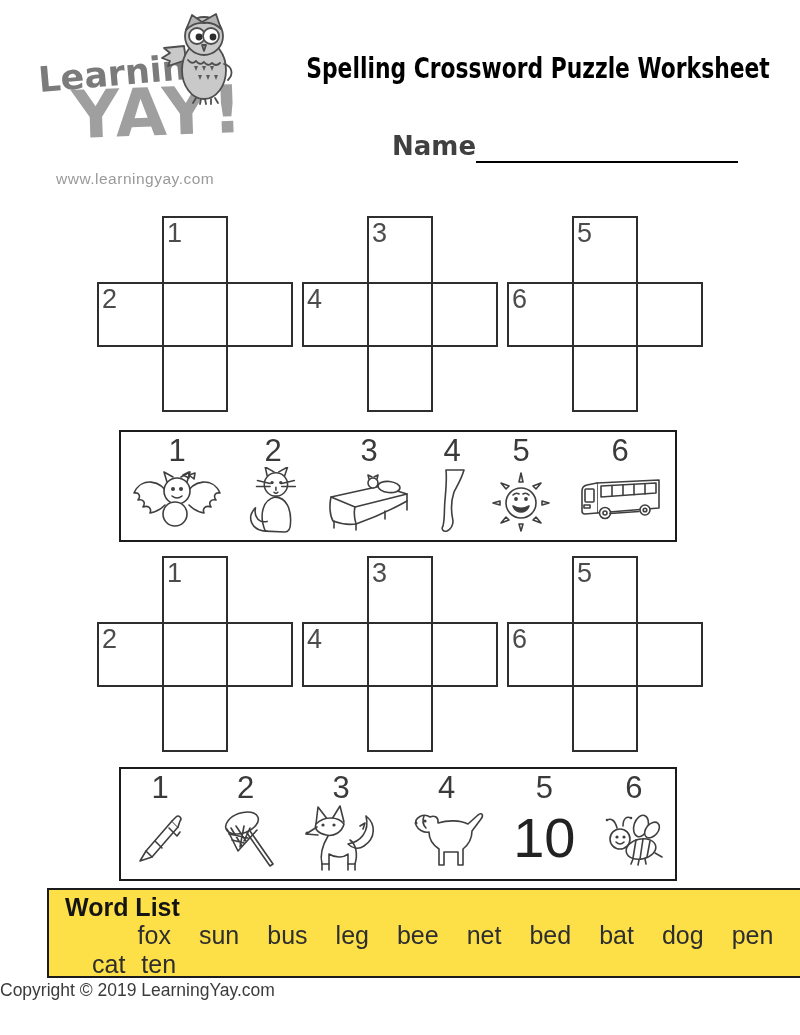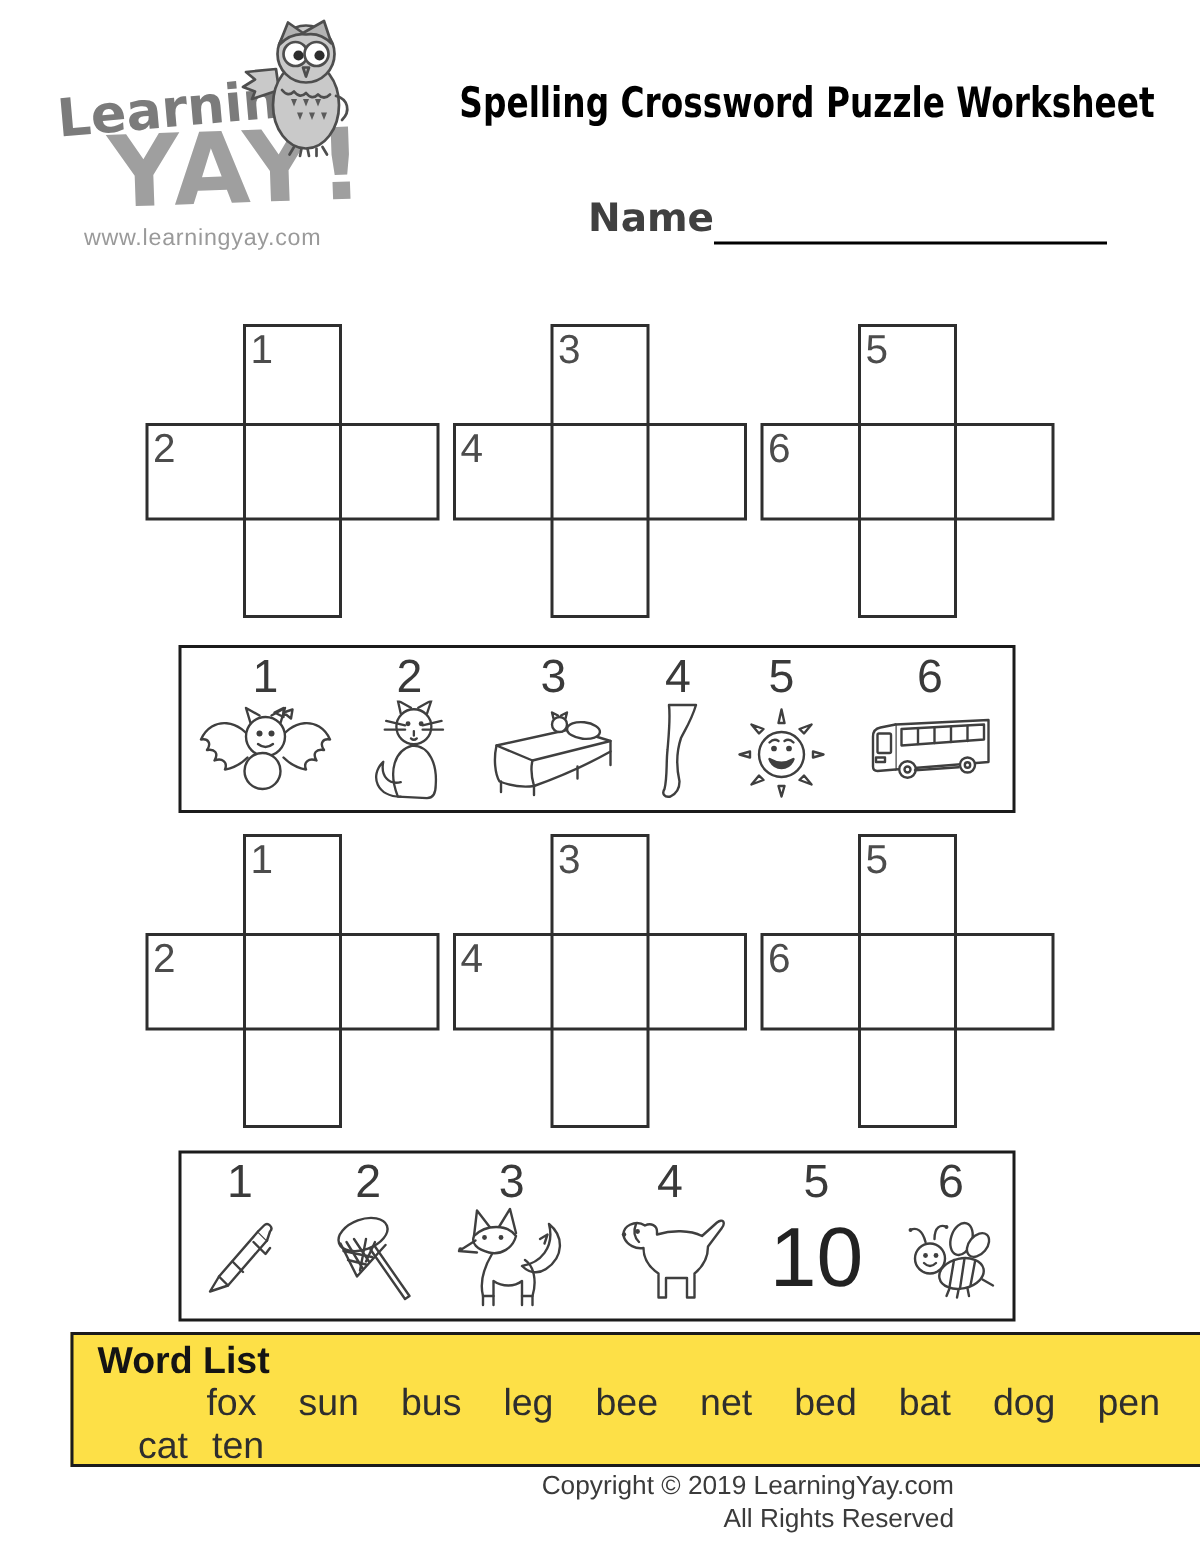--- a/index.html
+++ b/index.html
@@ -6,21 +6,21 @@
   .page{position:relative;width:800px;height:1035px;background:#fff;overflow:hidden;
         font-family:"Liberation Sans",sans-serif;}
 
   
   .logo{position:absolute;left:28px;top:12px;width:240px;height:160px;}
   .logo-learning{position:absolute;left:10px;top:40px;font-family:"DejaVu Sans",sans-serif;
       font-weight:bold;font-size:35px;color:#7b7b7b;transform:rotate(-5deg);letter-spacing:0;}
   .logo-yay{position:absolute;left:44px;top:62px;font-family:"DejaVu Sans",sans-serif;
       font-weight:bold;font-size:66px;color:#9f9f9f;letter-spacing:2px;transform:rotate(-2deg);}
   .logo-owl{position:absolute;left:130px;top:0px;}
-  .logo-url{position:absolute;left:28px;top:138px;font-size:15.5px;color:#9a9a9a;letter-spacing:.5px;}
+  .logo-url{position:absolute;left:28px;top:158px;font-size:15.5px;color:#9a9a9a;letter-spacing:.5px;}
 
   
   .title{position:absolute;left:148px;top:52px;width:780px;text-align:center;white-space:nowrap;
       font-family:"DejaVu Sans",sans-serif;font-weight:bold;font-size:28px;color:#000;
       transform:scaleX(0.78);transform-origin:center;}
   .name-row{position:absolute;left:392px;top:130px;display:flex;align-items:flex-end;}
   .name-label{font-family:"DejaVu Sans",sans-serif;font-weight:bold;font-size:26px;color:#404040;line-height:33px;}
   .name-line{display:inline-block;width:262px;height:31px;border-bottom:2.5px solid #000;}
   .instruction{position:absolute;left:28px;top:172px;width:760px;white-space:nowrap;
       font-size:22.5px;color:#383838;letter-spacing:-.3px;word-spacing:5px;}
@@ -48,21 +48,21 @@
   .lineart{stroke:#3f3f3f;stroke-width:1.6;fill:none;stroke-linecap:round;stroke-linejoin:round;}
 
   
   .wordlist{position:absolute;left:47px;top:888px;width:790px;height:90px;border:2px solid #1b1b1b;
       box-sizing:border-box;background:#fde047;padding:3px 16px 0 16px;}
   .wl-title{font-size:25px;color:#141414;font-weight:bold;line-height:28px;}
   .wl-row{display:flex;margin-left:27px;font-size:25px;color:#2e2e2e;line-height:29px;}
   .wl-row1{gap:28px;justify-content:center;} .wl-row2{gap:16px;}
 
   
-  .footer{position:absolute;left:0;top:979px;width:636px;text-align:right;
+  .footer{position:absolute;left:0;top:979px;width:636px;text-align:left;
       font-size:17.5px;color:#3b3b3b;line-height:22px;}
 </style>
 </head>
 <body>
 
 <div class="page">
 
   <div class="logo">
     <div class="logo-learning">Learning,</div>
     <div class="logo-yay">YAY!</div>
@@ -317,16 +317,15 @@
       <span>pen</span>
     </div>
     <div class="wl-row wl-row2">
       <span>cat</span>
       <span>ten</span>
     </div>
   </div>
 
   <div class="footer">
     <div>Copyright © 2019 LearningYay.com</div>
-    <div>All Rights Reserved</div>
   </div>
 
 </div>
 
 </body></html>

